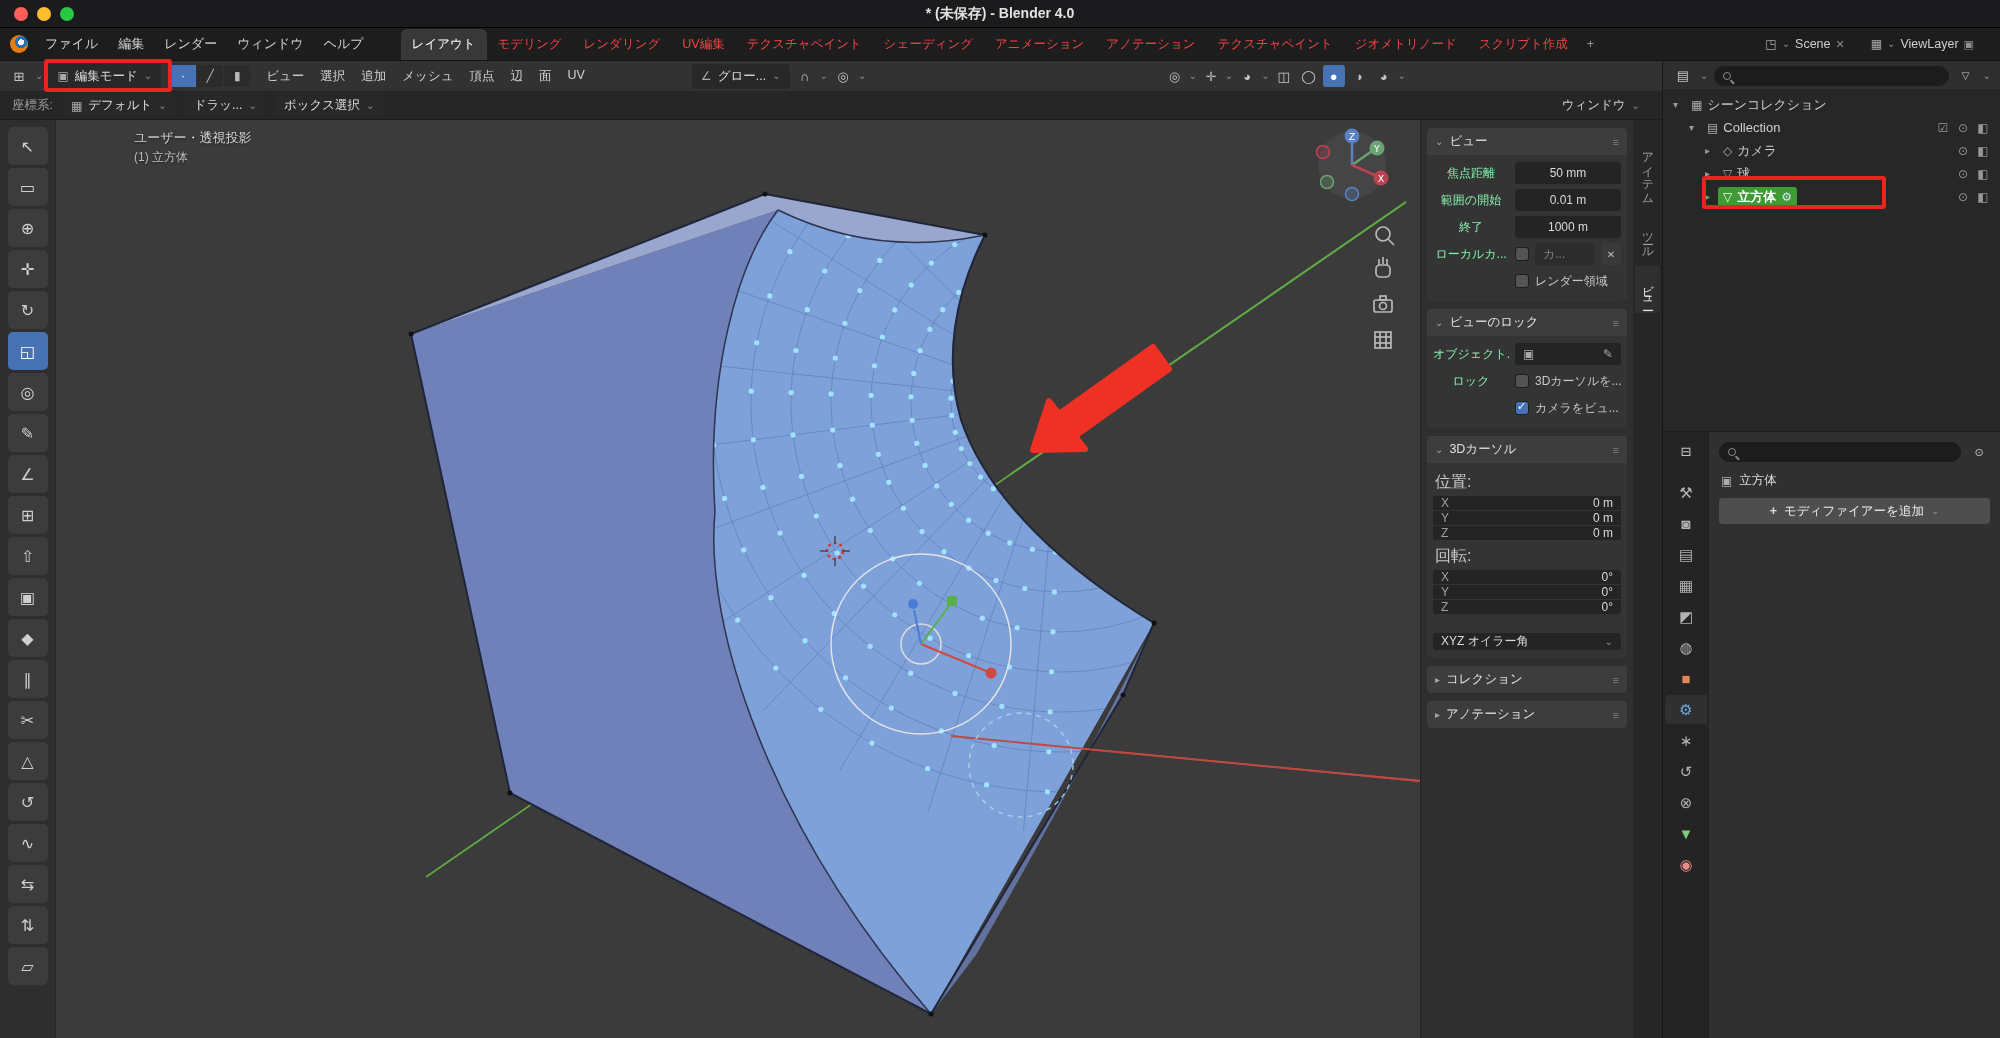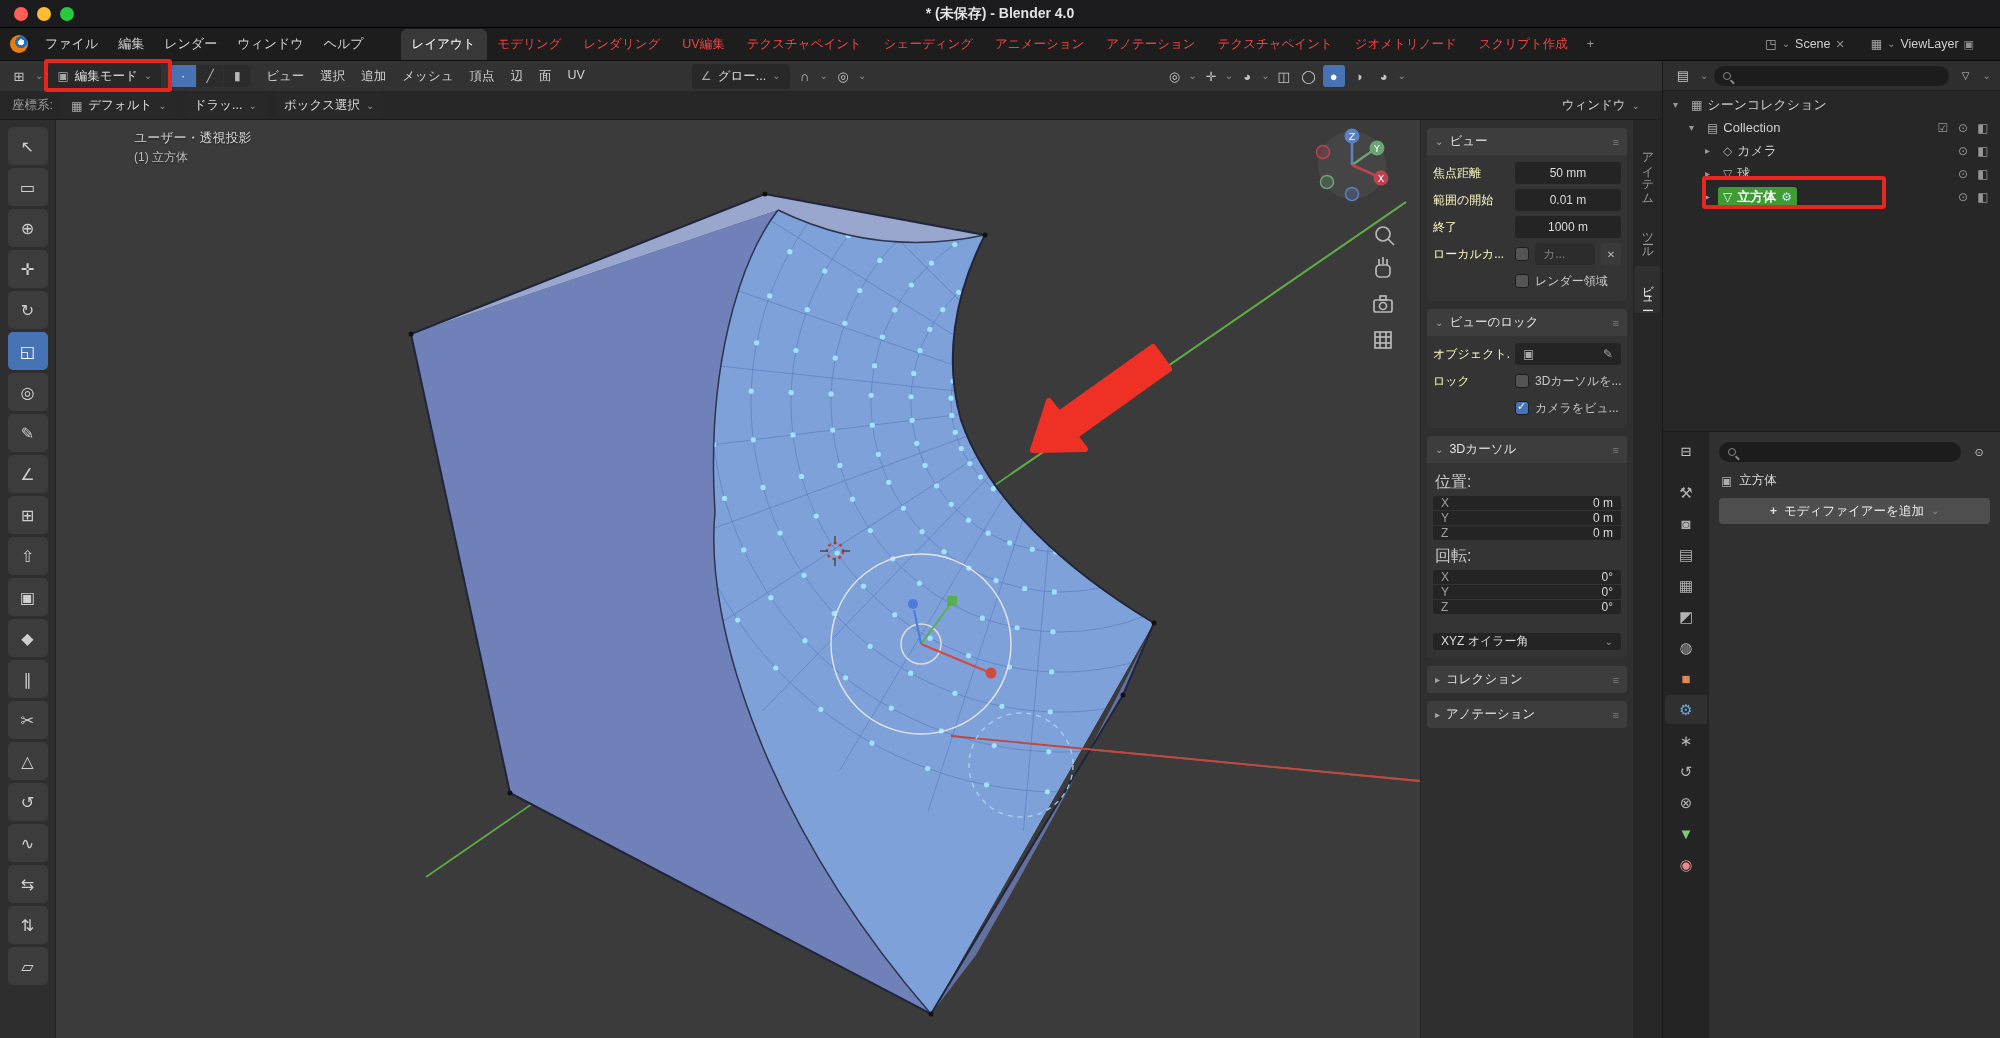--- a/index.html
+++ b/index.html
@@ -58,21 +58,21 @@
   #bowl-dots circle{fill:#9fe3ff}
   
   .sidebar{width:213px;flex:0 0 213px;background:#2f2f2f;border-left:1px solid #242424;padding:8px 6px;overflow:hidden;font-size:12.5px;display:flex;flex-direction:column;gap:8px}
   .panel-header{height:27px;background:#3d3d3d;border-radius:4px 4px 0 0;display:flex;align-items:center;gap:6px;padding:0 8px;color:#e0e0e0}
   .panel-header.collapsed{border-radius:4px}
   .chev{color:#a5a5a5;font-size:10px}
   .grip{margin-left:auto;color:#7f7f7f;font-size:11px}
   .panel-body{background:#343434;border-radius:0 0 4px 4px;padding:6px 6px 8px;display:flex;flex-direction:column;gap:3px}
   .rows{display:flex;flex-direction:column;gap:3px}
   .prow{display:flex;align-items:center;gap:6px;min-height:24px}
-  .plabel{flex:0 0 76px;text-align:left;color:#fef9c3;font-size:12px;white-space:nowrap;overflow:hidden}
+  .plabel{flex:0 0 76px;text-align:center;color:#86efac;font-size:12px;white-space:nowrap;overflow:hidden}
   .plabel-left{color:#c8c8c8;font-size:16px;padding:3px 2px 0}
   .pfield{flex:1;height:22px;background:#242424;border-radius:3px;display:flex;align-items:center;justify-content:center;color:#dadada;font-size:12px;padding:0 8px;white-space:nowrap;overflow:hidden}
   .pfield.disabled{opacity:.45;justify-content:flex-start}
   .pfield.left{justify-content:flex-start}
   .pfield.axis{justify-content:space-between}
   .num-group{display:flex;flex-direction:column;gap:1px}
   .num-group .pfield{border-radius:0}
   .num-group .pfield:first-child{border-radius:3px 3px 0 0}
   .num-group .pfield:last-child{border-radius:0 0 3px 3px}
   .axis-l{color:#9f9f9f}

